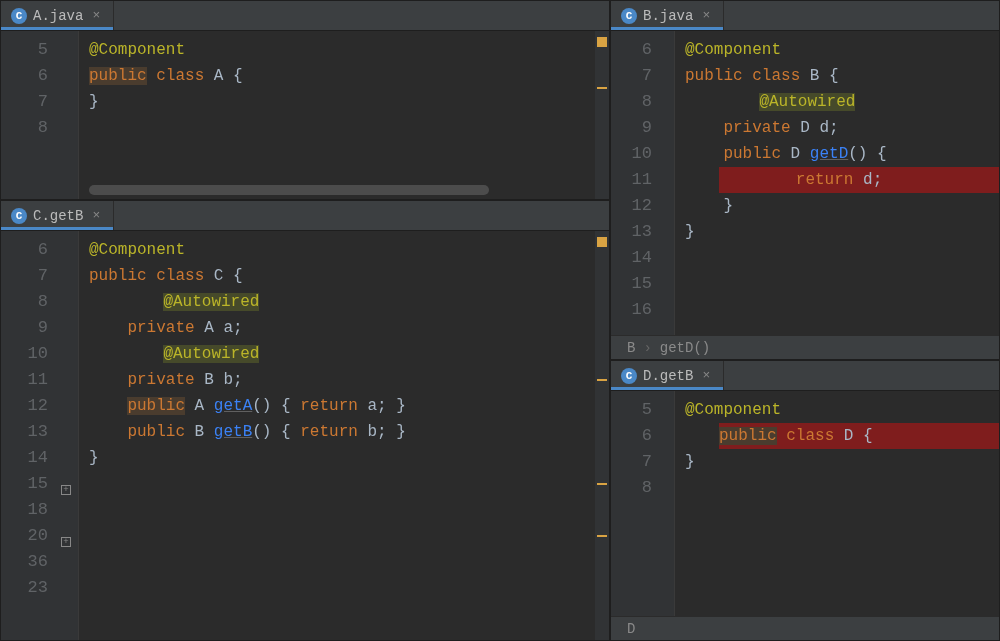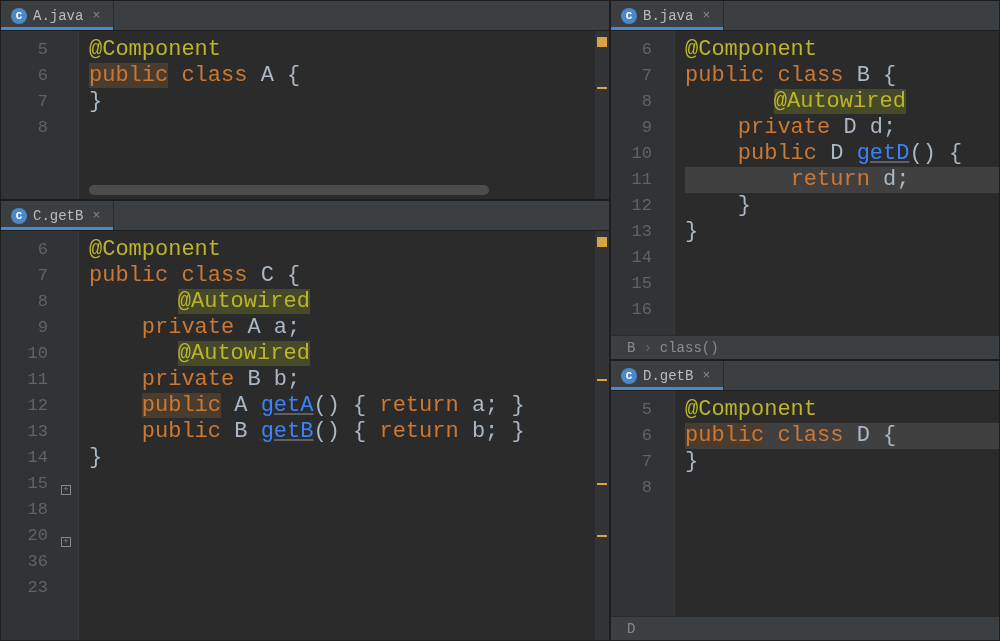--- a/index.html
+++ b/index.html
@@ -82,31 +82,31 @@
     font-size: 17px;
     line-height: 26px;
     border-right: 1px solid #3a3a3a;
     position: relative;
   }
   .gutter-narrow { width: 64px; padding-right: 22px; }
   .code {
     flex: 1;
     padding: 6px 0 6px 10px;
     line-height: 26px;
-    font-size: 22px;
+    font-size: 16px;
     position: relative;
     white-space: pre;
   }
   .k-anno { color: #bbb529; } 
   .k-anno-hl { color: #bbb529; background: #464a2a; margin-left: 36px; }
   .k-kw   { color: #cc7832; } 
   .k-kw-hl { color: #cc7832; background: #4a3c2e; }
   .k-text { color: #a9b7c6; }
   .k-fn   { color: #3b82f6; text-decoration: underline; text-decoration-color: #606060; }
-  .caret-line { background: #404040; }
+  .caret-line { background: #7f1d1d; margin-left: 34px; }
   .hscroll {
     position: absolute;
     left: 88px;
     bottom: 4px;
     height: 10px;
     background: #4c4c4c;
     border-radius: 5px;
   }
   .stripe {
     position: absolute;
@@ -238,21 +238,21 @@
         <div>13</div>
         <div>14</div>
         <div>15</div>
         <div>16</div>
       </div>
     <div class="code" id="code-b"><div><span class="k-anno">@Component</span></div><div><span class="k-kw">public</span><span class="k-text"> </span><span class="k-kw">class</span><span class="k-text"> B {</span></div><div><span class="k-text"></span></div><div><span class="k-text">    </span><span class="k-anno-hl">@Autowired</span></div><div><span class="k-text">    </span><span class="k-kw">private</span><span class="k-text"> D d;</span></div><div><span class="k-text"></span></div><div><span class="k-text">    </span><span class="k-kw">public</span><span class="k-text"> D </span><span class="k-fn">getD</span><span class="k-text">() {</span></div><div class="caret-line"><span class="k-text">        </span><span class="k-kw">return</span><span class="k-text"> d;</span></div><div><span class="k-text">    }</span></div><div><span class="k-text">}</span></div><div><span class="k-text"></span></div></div>
   </div>
   <div class="breadcrumb">
     <span>B</span>
     <span class="crumb-sep">›</span>
-    <span>class()</span>
+    <span>getD()</span>
   </div>
 </div>
 
 <div class="pane" style="left:610px; top:360px; width:390px; height:281px;">
   <div class="tabbar">
     <div class="tab active">
       <span class="icon-c">C</span>
       <span>D.getB</span>
       <span class="close-x">×</span>
       <div class="tab-underline"></div>

